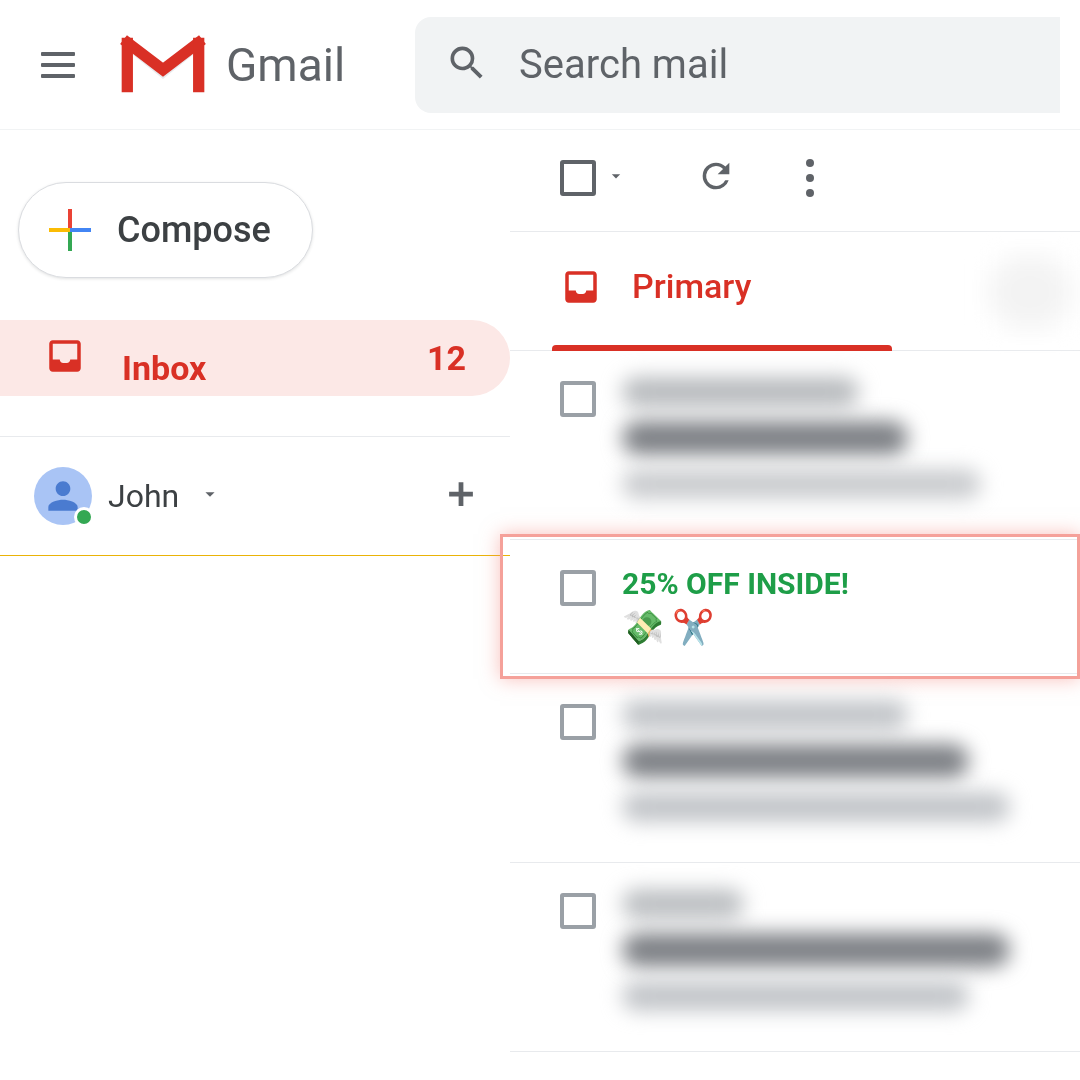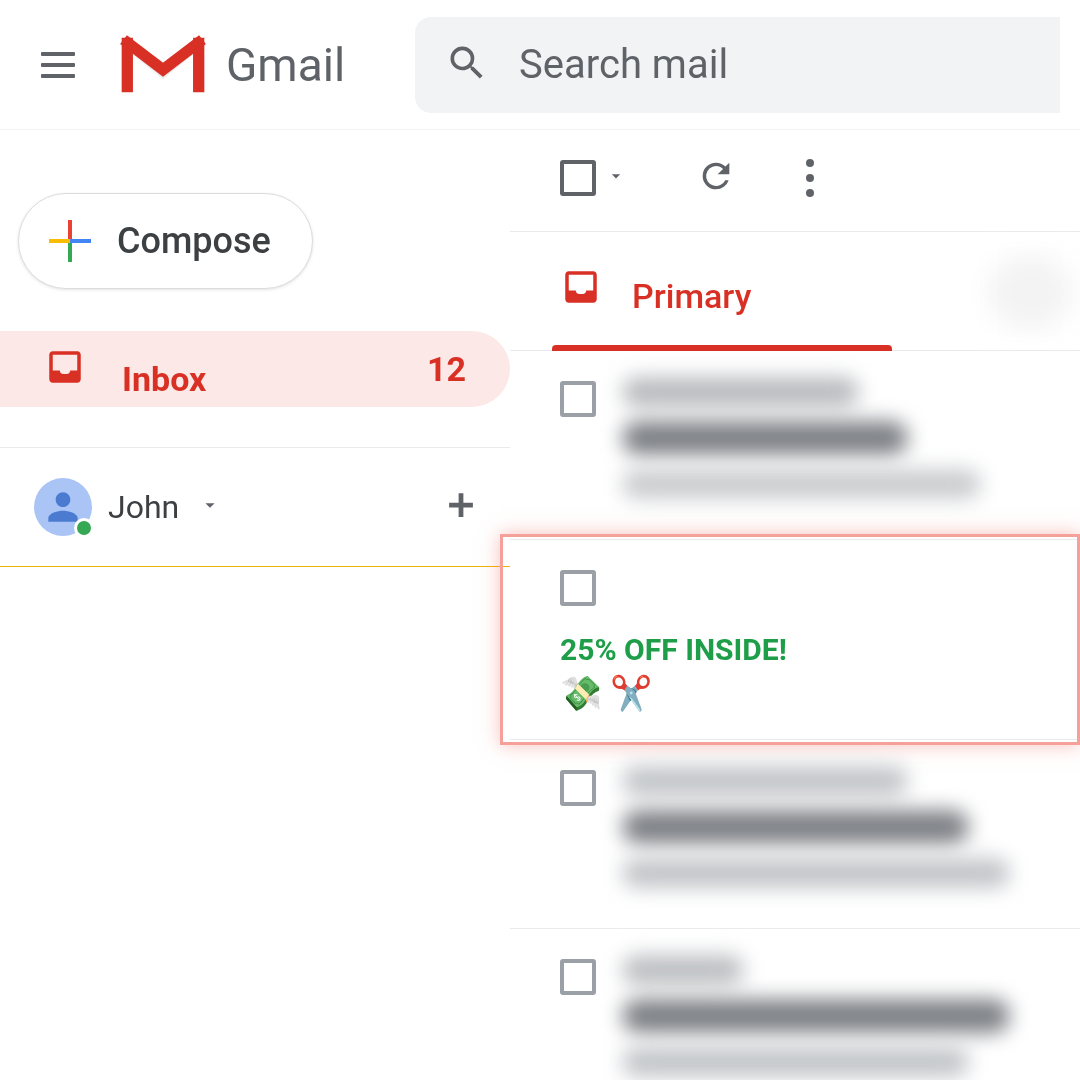--- a/index.html
+++ b/index.html
@@ -78,21 +78,20 @@
     width: 295px; height: 96px;
     border: 1px solid #dadce0;
     border-radius: 48px;
     background: #fff;
     display: flex;
     align-items: center;
     padding-left: 30px;
     gap: 26px;
     cursor: pointer;
     box-shadow: 0 1px 3px rgba(60,64,67,0.15);
-    margin-top: 11px;
   }
   .plus-icon {
     width: 42px; height: 42px;
     position: relative;
   }
   .plus-icon .v1 { position:absolute; left:19px; top:0; width:4px; height:21px; background:#EA4335; }
   .plus-icon .v2 { position:absolute; left:19px; top:21px; width:4px; height:21px; background:#34A853; }
   .plus-icon .h1 { position:absolute; top:19px; left:0; height:4px; width:21px; background:#FBBC04; }
   .plus-icon .h2 { position:absolute; top:19px; left:21px; height:4px; width:21px; background:#4285F4; }
   .compose-label {
@@ -176,21 +175,21 @@
   .refresh-icon svg { width: 40px; height: 40px; fill: #5f6368; }
   .more-icon { display:flex; flex-direction:column; gap:7px; padding: 4px 0;}
   .more-icon span { width:8px; height:8px; background:#5f6368; border-radius:50%; }
 
   .tab-row {
     display: flex;
     position: relative;
     border-bottom: 1px solid #e8eaed;
   }
   .tab {
-    display:flex; align-items:flex-end;
+    display:flex; align-items:flex-start;
     gap: 30px;
     padding: 34px 50px 34px 50px;
     color: #d93025;
     font-size: 34px;
     font-weight: 500;
     position:relative;
   }
   .tab-icon svg { width: 42px; height: 42px; fill: #d93025; }
   .tab-underline {
     position:absolute;
@@ -232,21 +231,20 @@
   .blur-line.w2 { width: 70%; }
   .blur-line.w3 { width: 88%; background:#cacccf; }
   .blur-line.w4 { width: 30%; background:#bcbfc2; }
   .blur-line.w5 { width: 85%; }
   .blur-line.w6 { width: 95%; }
 
   
   .highlighted {
     position: relative;
     background: #fff;
-    flex-direction: column;
   }
   .highlighted::before {
     content:'';
     position:absolute;
     top: -6px; left: -10px; right: 0; bottom: -6px;
     border: 3px solid #f5a19a;
     box-shadow: 0 0 18px rgba(244,130,120,0.5);
     pointer-events: none;
   }
   .promo-subject {

